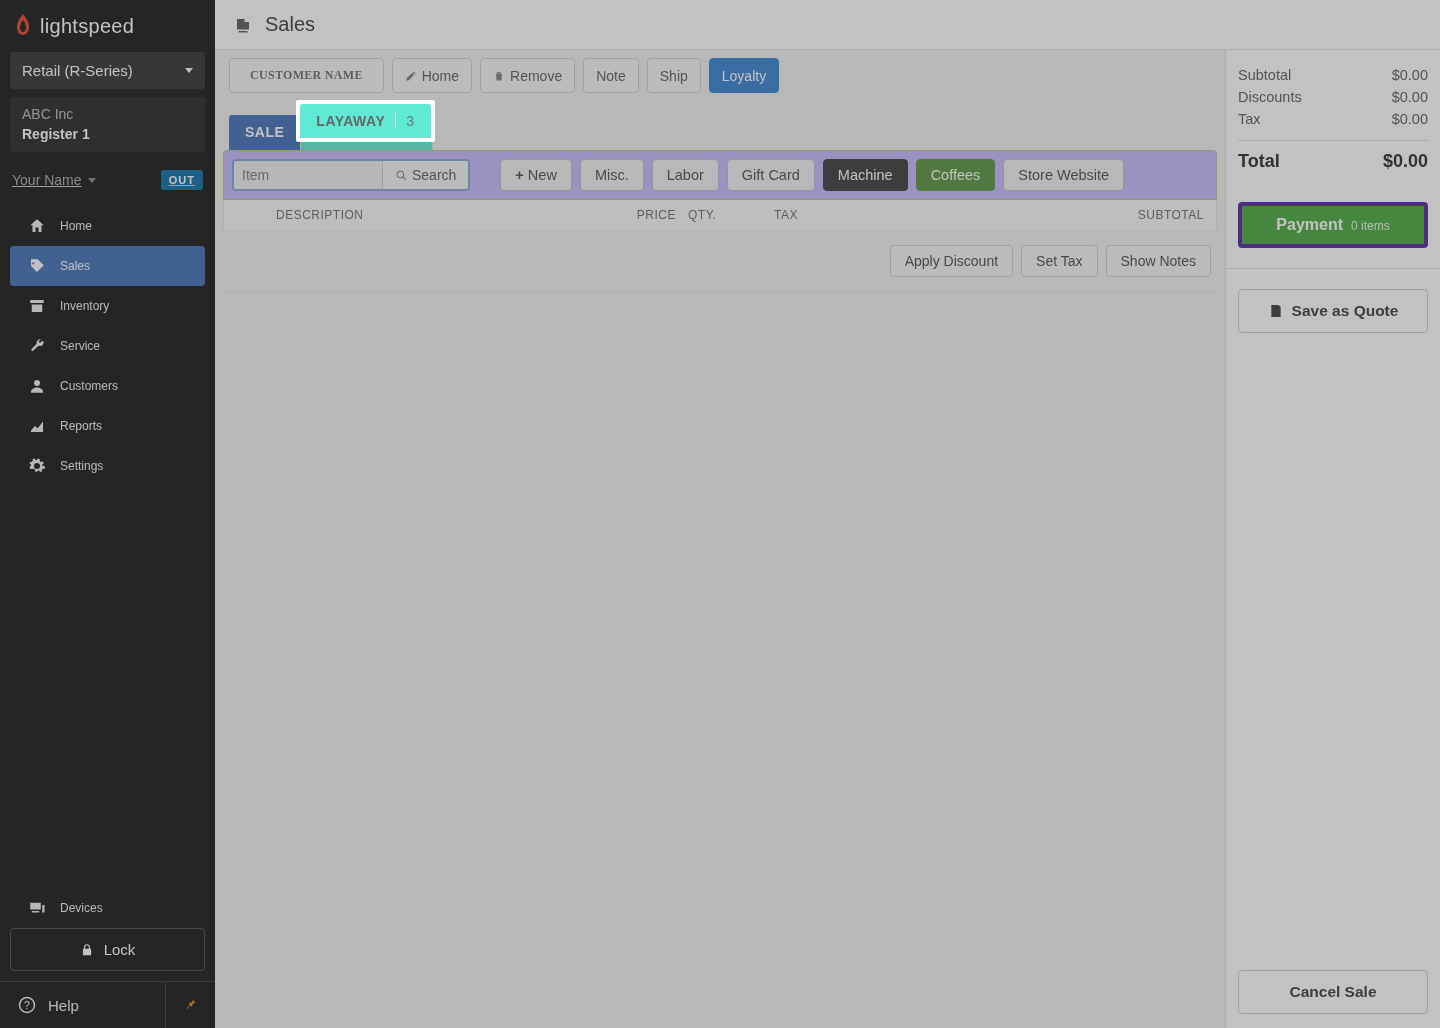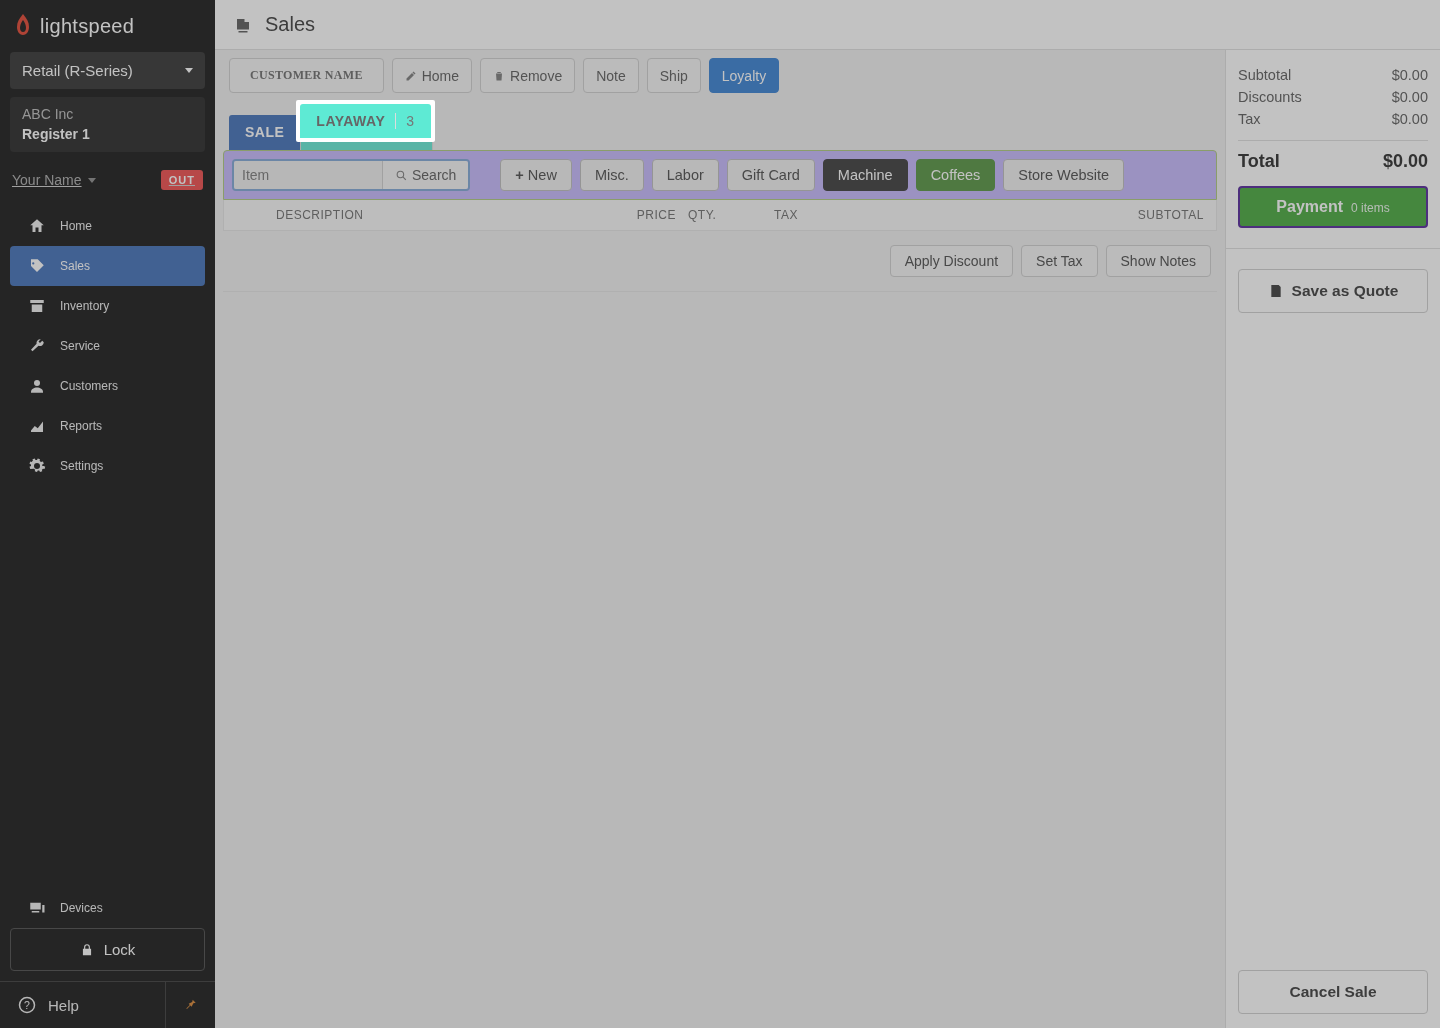--- a/index.html
+++ b/index.html
@@ -11,21 +11,21 @@
 .logo-row { display: flex; align-items: center; padding: 14px 12px 10px 12px; gap: 6px; }
 .logo-row svg { flex-shrink: 0; }
 .logo-text { color: #fff; font-size: 20px; font-weight: 400; letter-spacing: 0.3px; }
 .pad { padding: 0 10px; }
 .store-select { background: #2a2a2a; border-radius: 4px; padding: 10px 12px; display: flex; justify-content: space-between; align-items: center; color: #fff; font-size: 15px; margin-top: 4px; }
 .store-sub { background: #1e1e1e; border-radius: 4px; padding: 8px 12px; margin-top: 8px; line-height: 1.4; }
 .store-sub .line1 { color: #bbb; font-size: 14px; }
 .store-sub .line2 { color: #fff; font-weight: 600; font-size: 14px; }
 .user-row { display: flex; align-items: center; justify-content: space-between; padding: 12px; margin-top: 6px; text-decoration: underline; }
 .user-name { color: #aaa; font-size: 14px; display: flex; align-items: center; gap: 6px; }
-.out-badge { background: #ef4444; color: #fff; font-weight: 700; font-size: 11px; letter-spacing: 1px; padding: 4px 8px; border-radius: 3px; }
+.out-badge { background: #0369a1; color: #fff; font-weight: 700; font-size: 11px; letter-spacing: 1px; padding: 4px 8px; border-radius: 3px; }
 .nav { margin-top: 4px; }
 .nav-item { display: flex; align-items: center; gap: 14px; padding: 11px 18px; color: #eee; font-size: 12px; border-radius: 4px; margin: 0 10px; cursor: pointer; }
 .nav-item.active { background: #3a6ab5; color: #fff; }
 .nav-item svg { width: 18px; height: 18px; flex-shrink: 0; }
 .spacer { flex: 1; }
 .bottom-nav { padding-bottom: 0; }
 .lock-btn-wrap { padding: 0 10px 10px 10px; }
 .lock-btn { border: 1px solid #444; border-radius: 4px; display: flex; align-items: center; justify-content: center; gap: 10px; padding: 12px; color: #fff; font-size: 15px; }
 .bottom-bar { display: flex; border-top: 1px solid #333; }
 .help-btn { flex: 1; display: flex; align-items: center; gap: 12px; padding: 14px 18px; color: #eee; font-size: 15px; }
@@ -67,21 +67,21 @@
 .th-subtotal { width: 100px; text-align:right; }
 
 .actions-row { display: flex; justify-content: flex-end; gap: 8px; padding: 14px 6px; border-bottom: 1px solid #e3e3e3; }
 .action-btn { background: #f4f4f4; border: 1px solid #ccc; border-radius: 4px; padding: 7px 14px; font-size: 14px; color:#444; cursor:pointer; }
 
 
 .rightpanel { width: 215px; background: #fff; border-left: 1px solid #ddd; display:flex; flex-direction:column; padding: 14px 12px; }
 .sum-row { display:flex; justify-content: space-between; font-size:14.5px; color:#555; padding: 3px 0; }
 .divider { height:1px; background:#ddd; margin: 10px 0; }
 .total-row { display:flex; justify-content:space-between; font-size:18px; font-weight:700; color:#222; }
-.pay-btn { margin-top: 14px; background: #3fa535; border:2px solid #4c1d95; color:#fff; border-radius:4px; padding: 10px; text-align:center; cursor:pointer; }
+.pay-btn { margin-top: 30px; background: #3fa535; border:4px solid #4c1d95; color:#fff; border-radius:4px; padding: 10px; text-align:center; cursor:pointer; }
 .pay-btn .pay-label { font-size:16px; font-weight:700; }
 .pay-btn .pay-items { font-size:12px; margin-left:4px; opacity:0.9; }
 .r-div { height:1px; background:#ddd; margin: 20px -12px; }
 .quote-btn { border:1px solid #ccc; border-radius:4px; padding: 12px; text-align:center; font-size:15.5px; font-weight:600; color:#333; display:flex; align-items:center; justify-content:center; gap:8px; cursor:pointer;}
 .r-spacer { flex:1; }
 .cancel-btn { border:1px solid #ccc; border-radius:4px; padding: 12px; text-align:center; font-size:15.5px; font-weight:600; color:#333; cursor:pointer; }
 
 
 .dim-overlay { position: absolute; inset: 0; background: rgba(80,80,80,0.35); pointer-events: none; z-index: 50; }
 .highlight-window { position: absolute; background: #fff; z-index: 51; pointer-events: none; border-radius: 2px; box-shadow: 0 0 0 4px rgba(255,255,255,0.0); }

